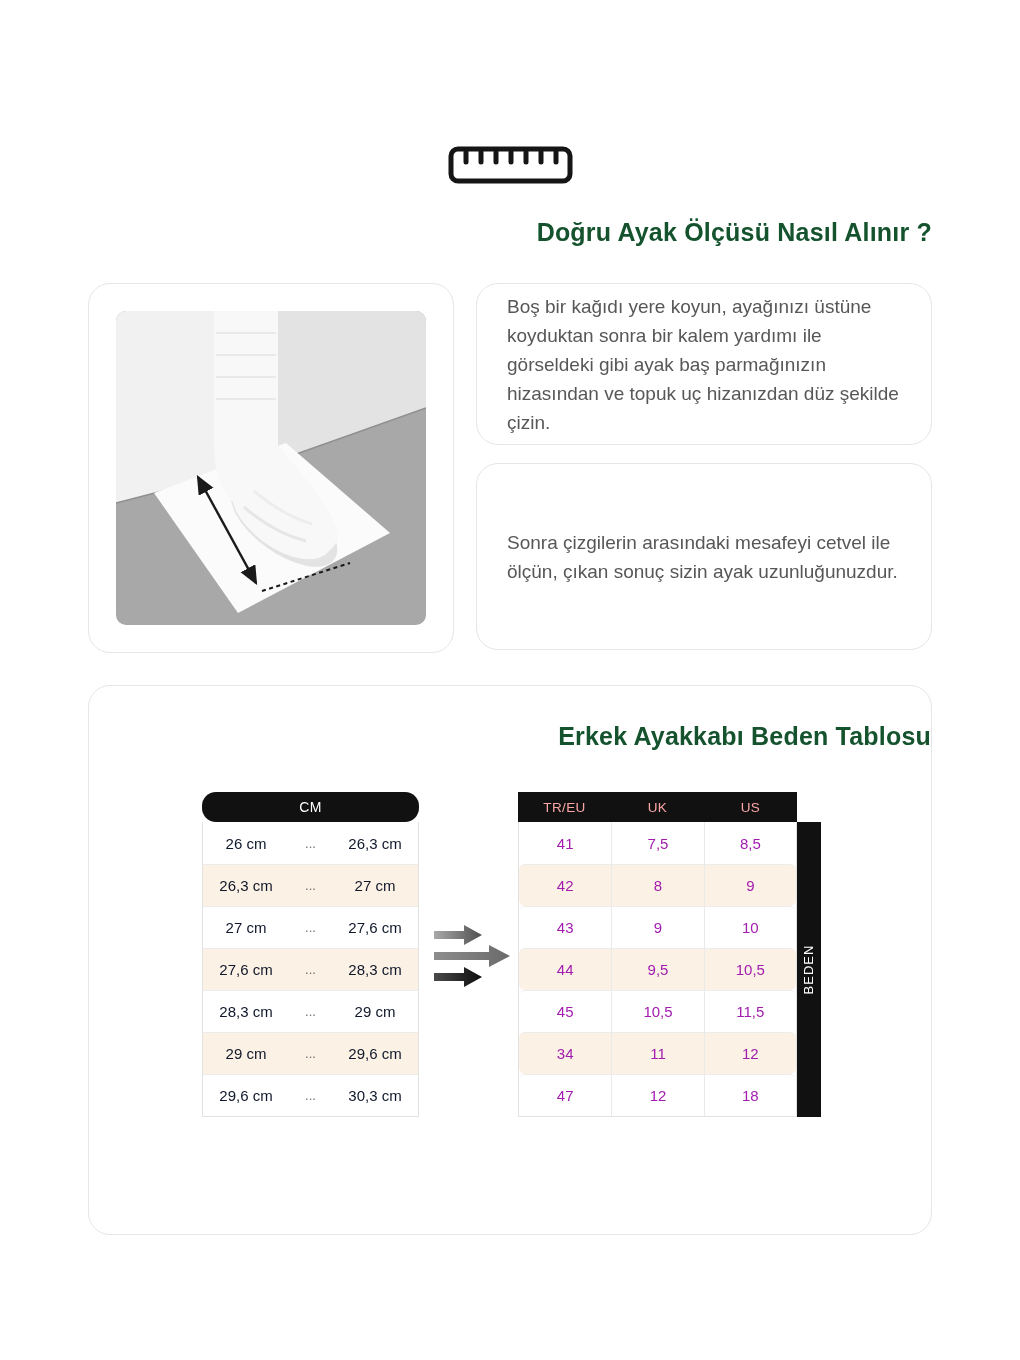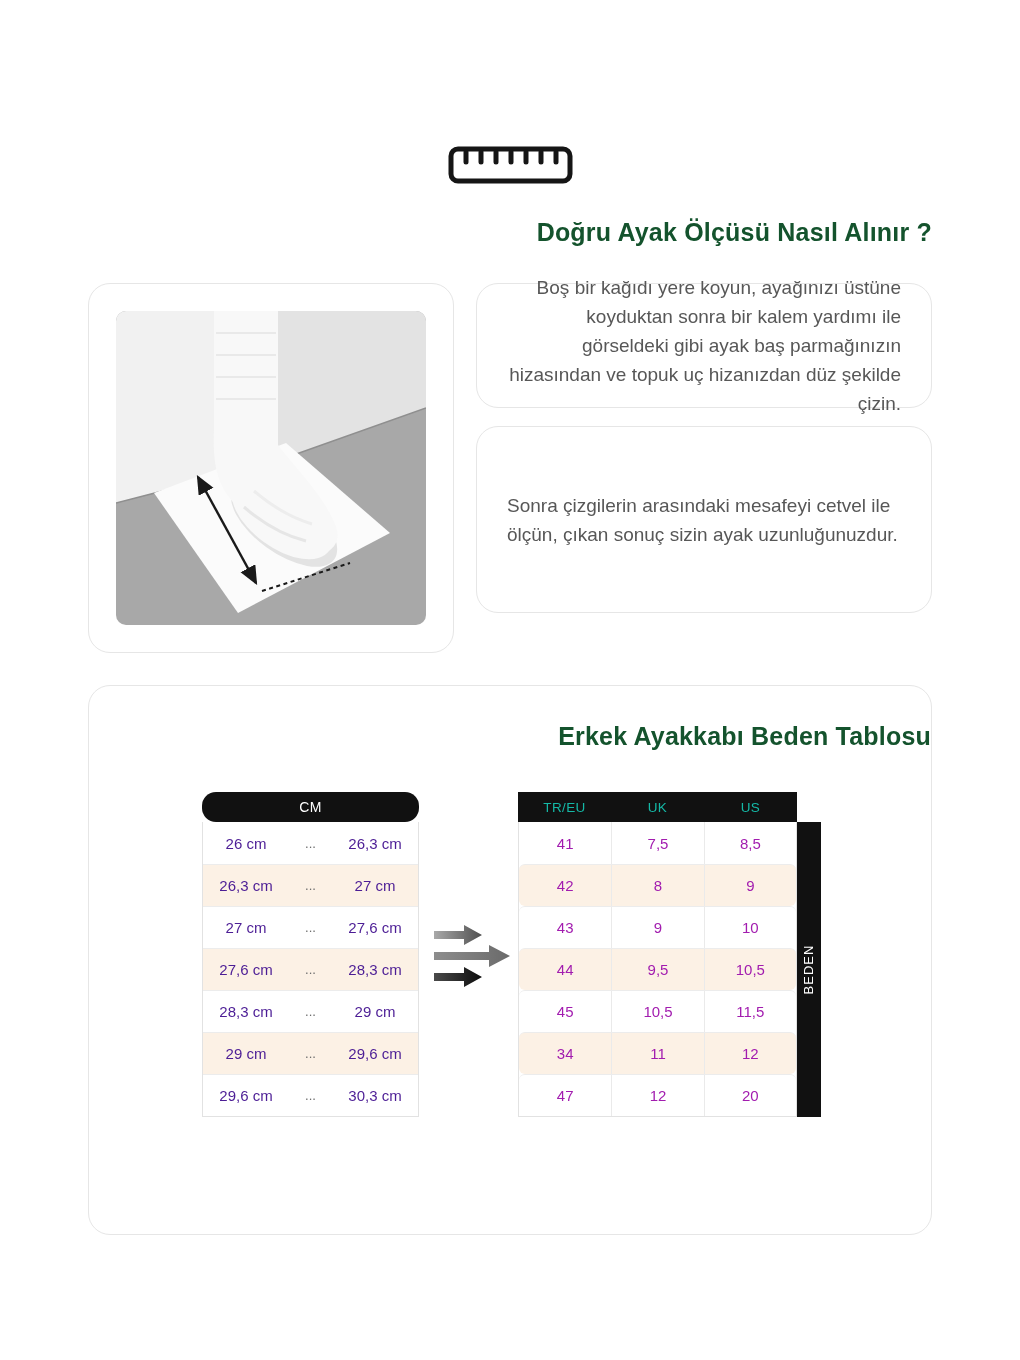--- a/index.html
+++ b/index.html
@@ -28,48 +28,48 @@
     background:#fff;
     border:1px solid #e6e6e6;
     border-radius:22px;
   }
   .photo-card { width:366px; height:370px; padding:27px; flex:none; }
   .photo-frame { width:100%; height:100%; border-radius:10px; overflow:hidden; }
   .photo-frame svg { width:100%; height:100%; display:block; }
 
   .right-col { flex:1; display:flex; flex-direction:column; gap:18px; }
   .text-card { padding:26px 30px; display:flex; align-items:center; }
-  .text-card.c1 { height:125px;text-align:right; }
+  .text-card.c1 { height:162px; }
   .text-card.c2 { height:187px; }
   .text-card p { font-size:19px; line-height:29px; color:#575757; }
 
   
   .table-card { margin-top:32px; height:550px; position:relative; }
   .table-card h2.sec-title { margin-top:0; position:absolute; top:36px; left:0; right:0; }
 
   .tables { position:absolute; top:106px; left:0; right:0; height:325px; }
 
   .thead {
     height:30px; background:#111111; color:#ffffff;
     display:flex; align-items:center; justify-content:center;
     font-size:14px; letter-spacing:.4px;border-radius:14px;
   }
-  .thead3 { height:30px; background:#111111; color:#14b8a6; display:flex; }
+  .thead3 { height:30px; background:#111111; color:#fca5a5; display:flex; }
   .thead3 span {
     width:33.333%; display:flex; align-items:center; justify-content:center;
     font-size:13.5px; letter-spacing:.4px;
   }
   .tbody { border:1px solid #e2e2e2; border-top:none; background:#fff; }
 
   
   .cm-table { position:absolute; left:113px; top:0; width:217px; }
   .crow { height:42px; display:flex; align-items:center; }
   .crow + .crow { border-top:1px solid #ececec; }
   .crow.alt { background:#fcf1e5; }
-  .crow .cv { width:40%; text-align:center; font-size:15px; color:#4c1d95; }
+  .crow .cv { width:40%; text-align:center; font-size:15px; color:#0f172a; }
   .crow .dots { width:20%; text-align:center; font-size:13px; color:#6e6e6e; }
 
   
   .arrows { position:absolute; left:345px; top:130px; width:78px; height:68px; }
   .arrows svg { width:100%; height:100%; display:block; }
 
   
   .intl-table { position:absolute; left:429px; top:0; width:279px; }
   .irow { height:42px; display:flex; }
   .irow + .irow { border-top:1px solid #ececec;border-radius:6px; }
@@ -264,21 +264,21 @@
               <span>11,5</span>
             </div>
           <div class="irow alt">
               <span>34</span>
               <span>11</span>
               <span>12</span>
             </div>
           <div class="irow">
               <span>47</span>
               <span>12</span>
-              <span>20</span>
+              <span>18</span>
             </div>
         </div>
       </div>
 
       <div class="beden-bar">
         <span>BEDEN</span>
       </div>
 
     </div>
   </div>

